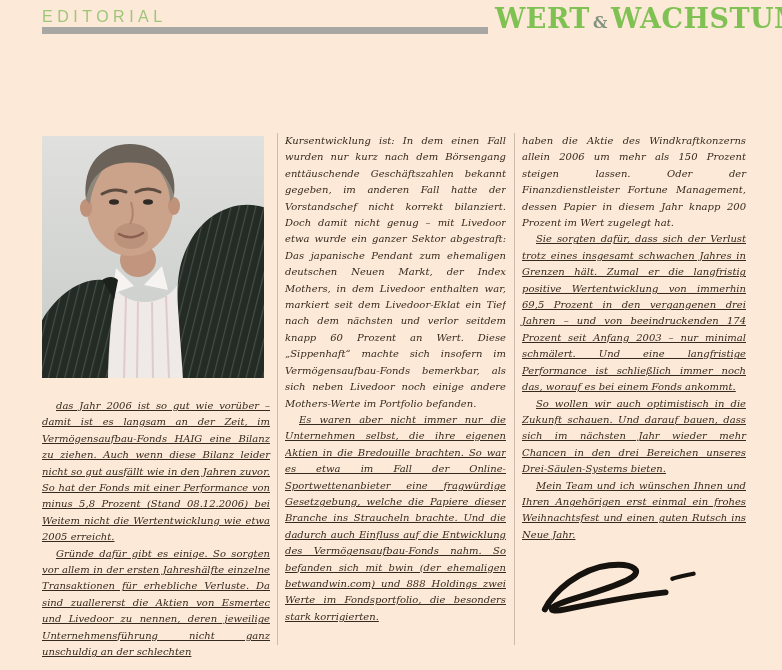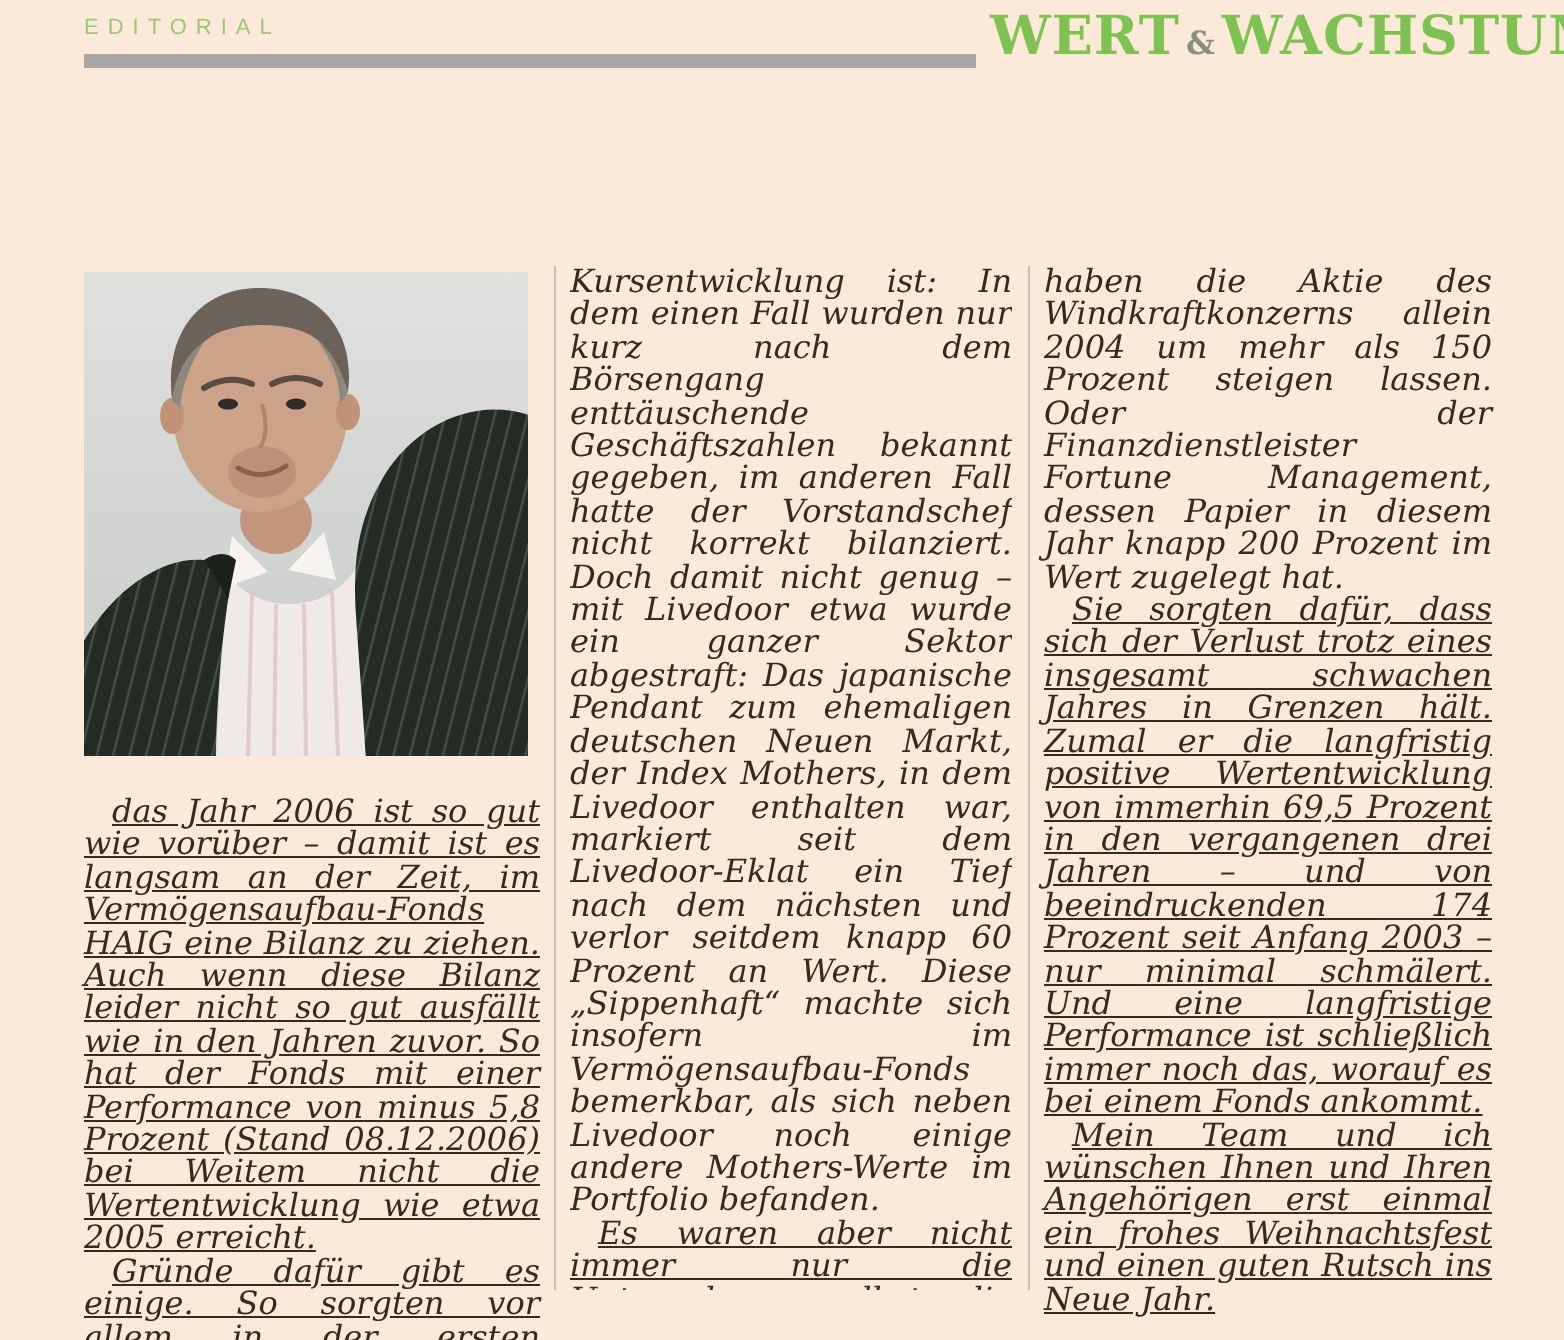--- a/index.html
+++ b/index.html
@@ -5,21 +5,21 @@
   html,body { margin:0; padding:0; }
   .page {
     position:relative; width:782px; height:670px;
     background:#fce9d8; overflow:hidden;
     font-family:"DejaVu Serif", serif;
   }
   
   .section-label {
     position:absolute; left:42px; top:8px;
     font-family:"Liberation Sans", sans-serif;
-    font-size:11px; letter-spacing:4.5px; color:#9fc677; font-weight:500;
+    font-size:16px; letter-spacing:4.5px; color:#9fc677; font-weight:500;
   }
   .header-bar {
     position:absolute; left:42px; top:27px; width:446px; height:7px;
     background:#a8a7a3;
   }
   .issue-number {
     position:absolute; left:330px; top:9px; width:157px; text-align:right;
     font-family:"Liberation Sans", sans-serif;
     font-size:13px; font-weight:bold; letter-spacing:2px; color:#98948f;
   }
@@ -39,21 +39,21 @@
   }
   
   .col-divider {
     position:absolute; top:133px; width:1px; height:512px; background:#cbbcab;
   }
   .divider-1 { left:277px; }
   .divider-2 { left:514px; }
 
   .body-col {
     position:absolute; color:#352a1d;
-    font-size:16px; line-height:16.4px; font-style:italic;
+    font-size:10px; line-height:16.4px; font-style:italic;
     text-align:justify;
   }
   .body-col p { margin:0; }
   .body-col p.indent { text-indent:14px;text-decoration:underline; }
 
   .col-left-text { left:42px;  top:398px; width:228px; }
   .col-middle    { left:285px; top:133px; width:221px; height:512px; overflow:hidden; }
   .col-right     { left:522px; top:133px; width:224px; }
 
   
@@ -126,22 +126,23 @@
     <p class="indent">Gründe dafür gibt es einige. So sorgten vor allem in der ersten Jahreshälfte einzelne Transaktionen für erhebliche Verluste. Da sind zuallererst die Aktien von Esmertec und Livedoor zu nennen, deren jeweilige Unternehmensführung nicht ganz unschuldig an der schlechten</p>
   </div>
 
   <div class="body-col col-middle">
     <p>Kursentwicklung ist: In dem einen Fall wurden nur kurz nach dem Börsengang enttäuschende Geschäftszahlen bekannt gegeben, im anderen Fall hatte der Vorstandschef nicht korrekt bilanziert. Doch damit nicht genug – mit Livedoor etwa wurde ein ganzer Sektor abgestraft: Das japanische Pendant zum ehemaligen deutschen Neuen Markt, der Index Mothers, in dem Livedoor enthalten war, markiert seit dem Livedoor-Eklat ein Tief nach dem nächsten und verlor seitdem knapp 60 Prozent an Wert. Diese „Sippenhaft“ machte sich insofern im Vermögensaufbau-Fonds bemerkbar, als sich neben Livedoor noch einige andere Mothers-Werte im Portfolio befanden.</p>
     <p class="indent">Es waren aber nicht immer nur die Unternehmen selbst, die ihre eigenen Aktien in die Bredouille brachten. So war es etwa im Fall der Online-Sportwettenanbieter eine fragwürdige Gesetzgebung, welche die Papiere dieser Branche ins Straucheln brachte. Und die dadurch auch Einfluss auf die Entwicklung des Vermögensaufbau-Fonds nahm. So befanden sich mit bwin (der ehemaligen betwandwin.com) und 888 Holdings zwei Werte im Fondsportfolio, die besonders stark korrigierten.</p>
 
   </div>
 
   <div class="body-col col-right">
-    <p>haben die Aktie des Windkraftkonzerns allein 2004 um mehr als 150 Prozent steigen lassen. Oder der Finanzdienstleister Fortune Management, dessen Papier in diesem Jahr knapp 200 Prozent im Wert zugelegt hat.</p>
+    <p>haben die Aktie des Windkraftkonzerns allein 2006 um mehr als 150 Prozent steigen lassen. Oder der Finanzdienstleister Fortune Management, dessen Papier in diesem Jahr knapp 200 Prozent im Wert zugelegt hat.</p>
     <p class="indent">Sie sorgten dafür, dass sich der Verlust trotz eines insgesamt schwachen Jahres in Grenzen hält. Zumal er die langfristig positive Wertentwicklung von immerhin 69,5 Prozent in den vergangenen drei Jahren – und von beeindruckenden 174 Prozent seit Anfang 2003 – nur minimal schmälert. Und eine langfristige Performance ist schließlich immer noch das, worauf es bei einem Fonds ankommt.</p>
+    <p class="indent">So wollen wir auch optimistisch in die Zukunft schauen. Und darauf bauen, dass sich im nächsten Jahr wieder mehr Chancen in den drei Bereichen unseres Drei-Säulen-Systems bieten.</p>
     <p class="indent">Mein Team und ich wünschen Ihnen und Ihren Angehörigen erst einmal ein frohes Weihnachtsfest und einen guten Rutsch ins Neue Jahr.</p>
 
     <svg class="signature-scrawl" width="185" height="68" viewBox="0 0 210 80" xmlns="http://www.w3.org/2000/svg">
       <path d="M 16,64 C 26,44 56,16 92,12 C 122,9 134,20 112,30 C 86,42 52,50 34,57 C 18,63 22,68 40,64 C 84,55 126,47 158,44" stroke="#16120e" stroke-width="7" fill="none" stroke-linecap="round"></path>
       <path d="M 166,28 C 174,25 182,24 191,22" stroke="#16120e" stroke-width="5" fill="none" stroke-linecap="round"></path>
     </svg>
 
   </div>
 
 </div>

